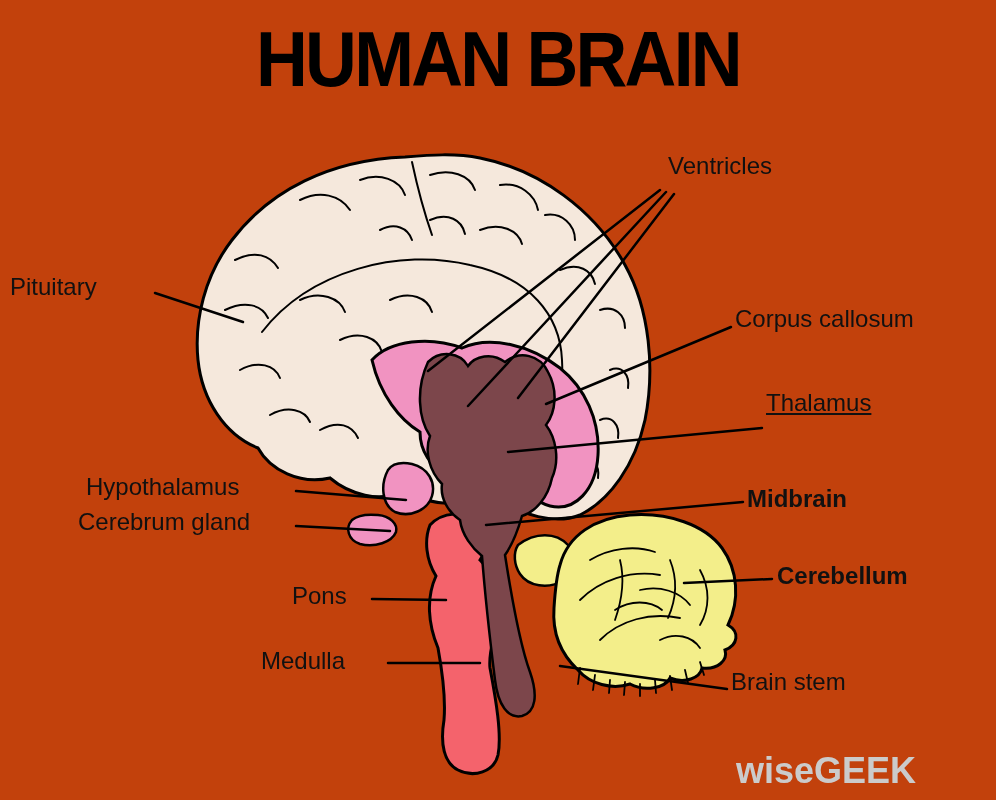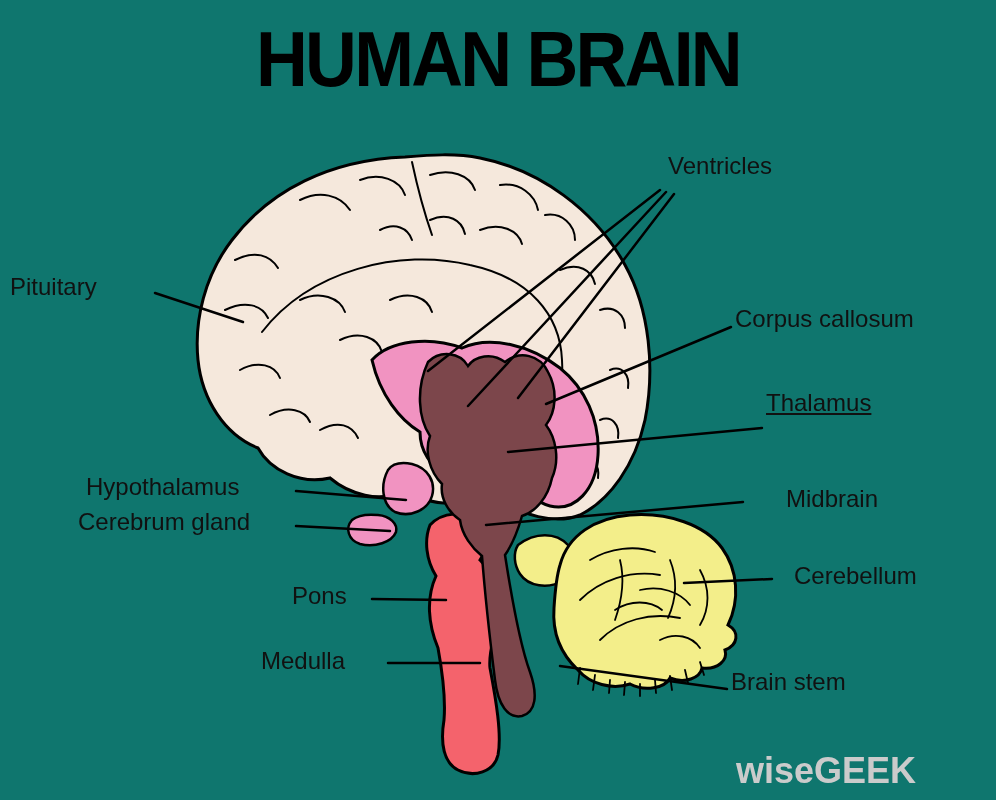--- a/index.html
+++ b/index.html
@@ -5,21 +5,21 @@
   html, body {
     margin: 0;
     padding: 0;
     background: #ffffff;
     font-family: "Liberation Sans", sans-serif;
   }
   #stage {
     position: relative;
     width: 996px;
     height: 800px;
-    background: #0f766e;
+    background: #c2410c;
     overflow: hidden;
   }
   #art {
     position: absolute;
     inset: 0;
   }
   .page-title {
     position: absolute;
     left: 0;
     right: 0;
@@ -171,25 +171,25 @@
   <div class="label" style="left:10px; top:274px;">Pituitary</div>
 
   <div class="label" style="left:735px; top:306px;">Corpus callosum</div>
 
   <div class="label" style="left:766px; top:390px;text-decoration:underline;">Thalamus</div>
 
   <div class="label" style="left:86px; top:474px;text-align:center;">Hypothalamus</div>
 
   <div class="label" style="left:78px; top:509px;">Cerebrum gland</div>
 
-  <div class="label" style="left:786px; top:486px;">Midbrain</div>
+  <div class="label" style="left:747px; top:486px;font-weight:bold;">Midbrain</div>
 
   <div class="label" style="left:292px; top:583px;">Pons</div>
 
-  <div class="label" style="left:794px; top:563px;">Cerebellum</div>
+  <div class="label" style="left:777px; top:563px;font-weight:bold;">Cerebellum</div>
 
   <div class="label" style="left:261px; top:648px;">Medulla</div>
 
   <div class="label" style="left:731px; top:669px;">Brain stem</div>
 
   <div class="watermark">wiseGEEK</div>
 
 </div>
 
 </body></html>

